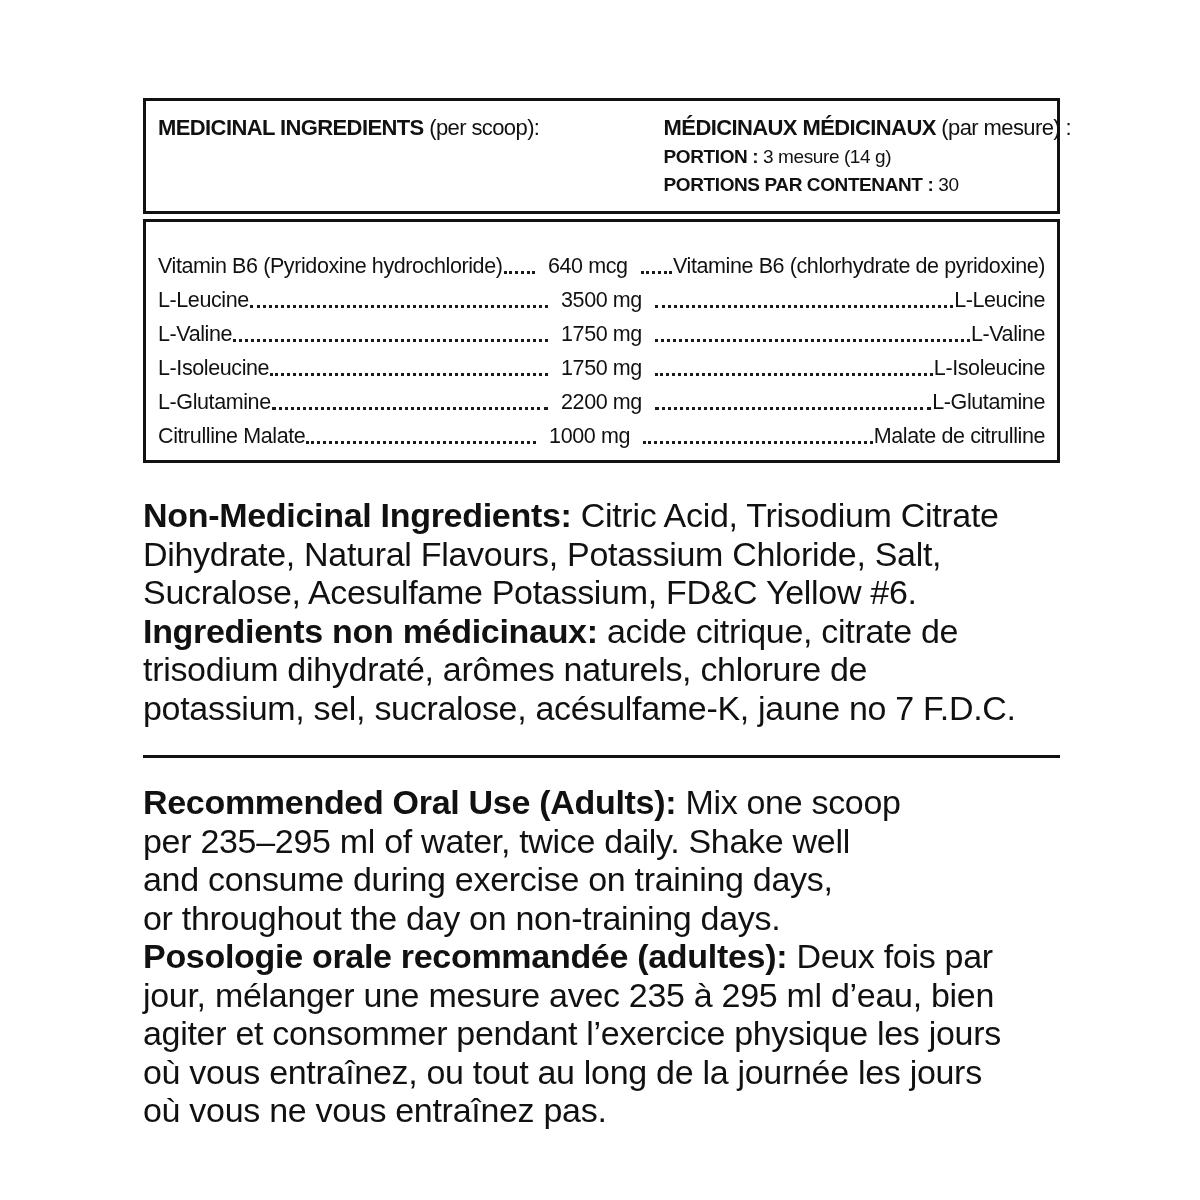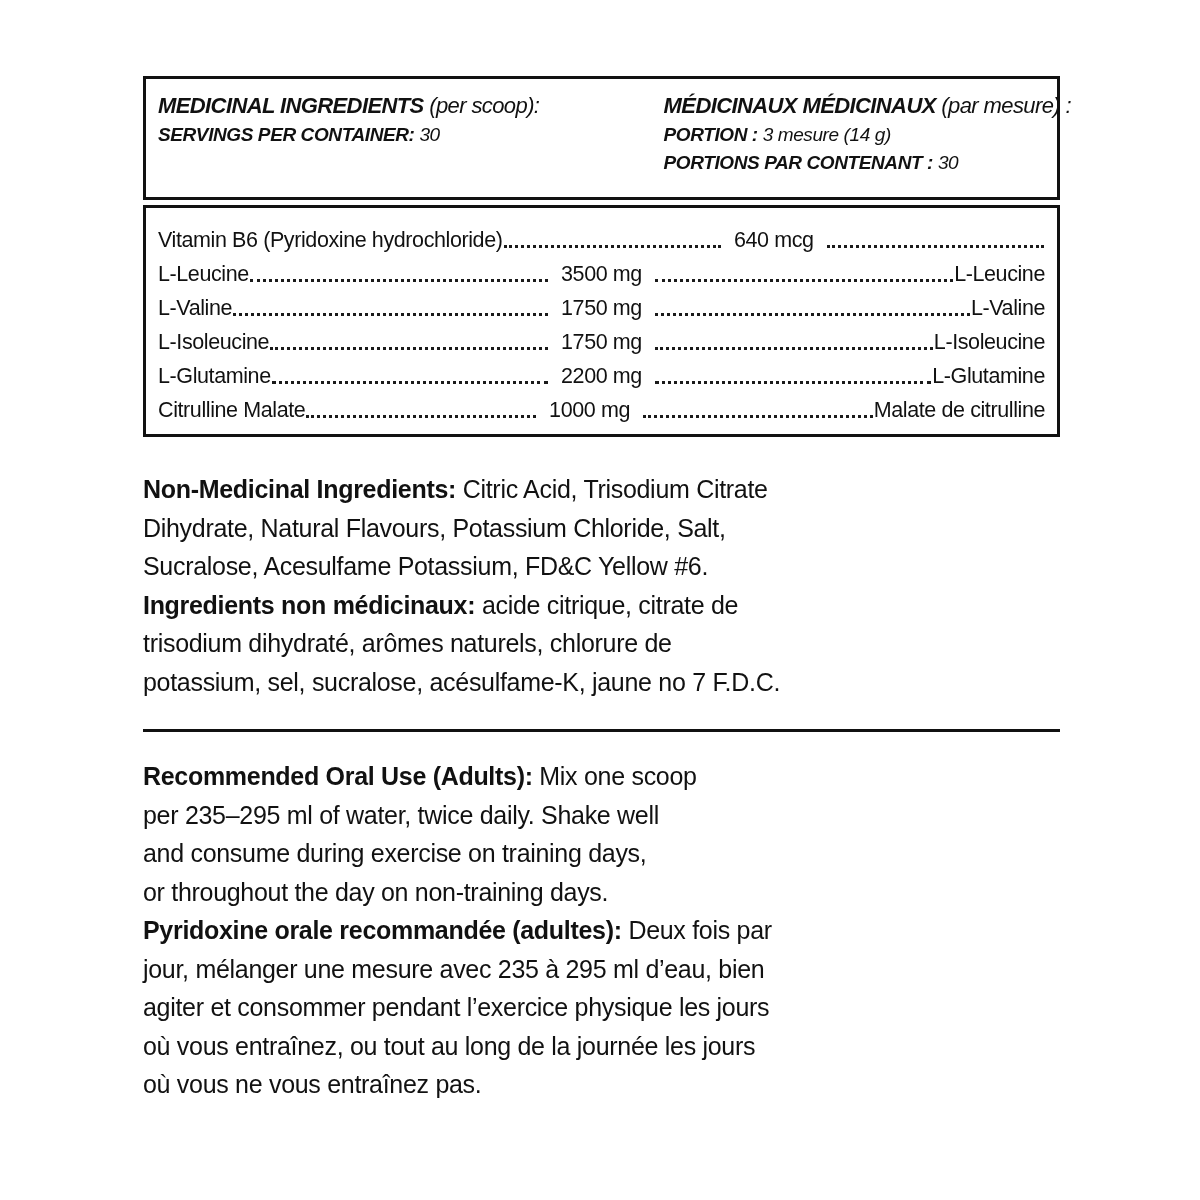--- a/index.html
+++ b/index.html
@@ -22,45 +22,44 @@
     top: 0;
     width: 917px;
   }
 
   
   .panel-box {
     border: 3px solid #111111;
     box-sizing: border-box;
   }
   .panel-header {
-    margin-top: 76px;
+    margin-top: 98px;
     display: flex;
-    padding: 12px 12px 20px 12px;
-    font-style: italic;
+    padding: 12px 12px 12px 12px;
   }
   .panel-col-en { width: 57%; }
   .panel-col-fr { width: 43%; }
   .panel-title {
     font-size: 22px;
     line-height: 30px;
     letter-spacing: -0.6px;
     white-space: nowrap;
   }
   .panel-title b { font-weight: bold; }
   .panel-sub {
     font-size: 19px;
     line-height: 28px;
     letter-spacing: -0.4px;
     white-space: nowrap;
   }
   .panel-sub b { font-weight: bold; }
 
   .panel-rows {
     margin-top: 5px;
-    padding: 10px 12px 12px 12px;
+    padding: 22px 12px 12px 12px;
   }
   .ing-row {
     display: flex;
     align-items: flex-end;
     height: 34px;
   }
   .ing-name, .ing-amount, .ing-name-fr {
     font-size: 21.5px;
     line-height: 24px;
     letter-spacing: -0.4px;
@@ -69,21 +68,21 @@
   .ing-amount { margin: 0 12px; }
   .dots {
     flex: 1 1 auto;
     min-width: 14px;
     border-bottom: 3px dotted #1a1a1a;
     margin: 0 1px 4px 1px;
   }
 
   
   .para-block {
-    font-size: 25px;
+    font-size: 34px;
     line-height: 38.5px;
     letter-spacing: -0.3px;
   }
   .para-block b { font-weight: bold; }
   .preline { white-space: pre-line; }
   .nonmed { margin-top: 33px; }
   .divider {
     border: none;
     border-top: 3px solid #111111;
     margin: 28px 0 0 0;
@@ -93,35 +92,35 @@
 </style>
 </head>
 <body>
 
 <div class="page">
   <div class="content">
 
     <div class="panel-box panel-header">
       <div class="panel-col-en">
         <div class="panel-title"><b>MEDICINAL INGREDIENTS</b> <span>(per scoop):</span></div>
-        <div class="panel-sub"><b>SERVINGS PER CONTAINER:</b> <span>30</span></div>
       </div>
       <div class="panel-col-fr">
         <div class="panel-title"><b>MÉDICINAUX MÉDICINAUX</b> <span>(par mesure) :</span></div>
         <div class="panel-sub"><b>PORTION :</b> <span>3 mesure (14 g)</span></div>
         <div class="panel-sub"><b>PORTIONS PAR CONTENANT :</b> <span>30</span></div>
       </div>
     </div>
 
     <div class="panel-box panel-rows">
       <div class="ing-row">
         <span class="ing-name">Vitamin B6 (Pyridoxine hydrochloride)</span>
         <span class="dots"></span>
         <span class="ing-amount">640 mcg</span>
         <span class="dots"></span>
+        <span class="ing-name-fr">Vitamine B6 (chlorhydrate de pyridoxine)</span>
       </div>
 
       <div class="ing-row">
         <span class="ing-name">L-Leucine</span>
         <span class="dots"></span>
         <span class="ing-amount">3500 mg</span>
         <span class="dots"></span>
         <span class="ing-name-fr">L-Leucine</span>
       </div>
 
@@ -167,21 +166,21 @@
 potassium, sel, sucralose, acésulfame-K, jaune no 7 F.D.C.</span></div>
     </div>
 
     <hr class="divider">
 
     <div class="para-block oral">
       <div class="para"><b>Recommended Oral Use (Adults):</b> <span class="preline">Mix one scoop
 per 235–295 ml of water, twice daily. Shake well
 and consume during exercise on training days,
 or throughout the day on non-training days.</span></div>
-      <div class="para"><b>Pyridoxine orale recommandée (adultes):</b> <span class="preline">Deux fois par
+      <div class="para"><b>Posologie orale recommandée (adultes):</b> <span class="preline">Deux fois par
 jour, mélanger une mesure avec 235 à 295 ml d’eau, bien
 agiter et consommer pendant l’exercice physique les jours
 où vous entraînez, ou tout au long de la journée les jours
 où vous ne vous entraînez pas.</span></div>
     </div>
 
   </div>
 </div>
 
 </body></html>

